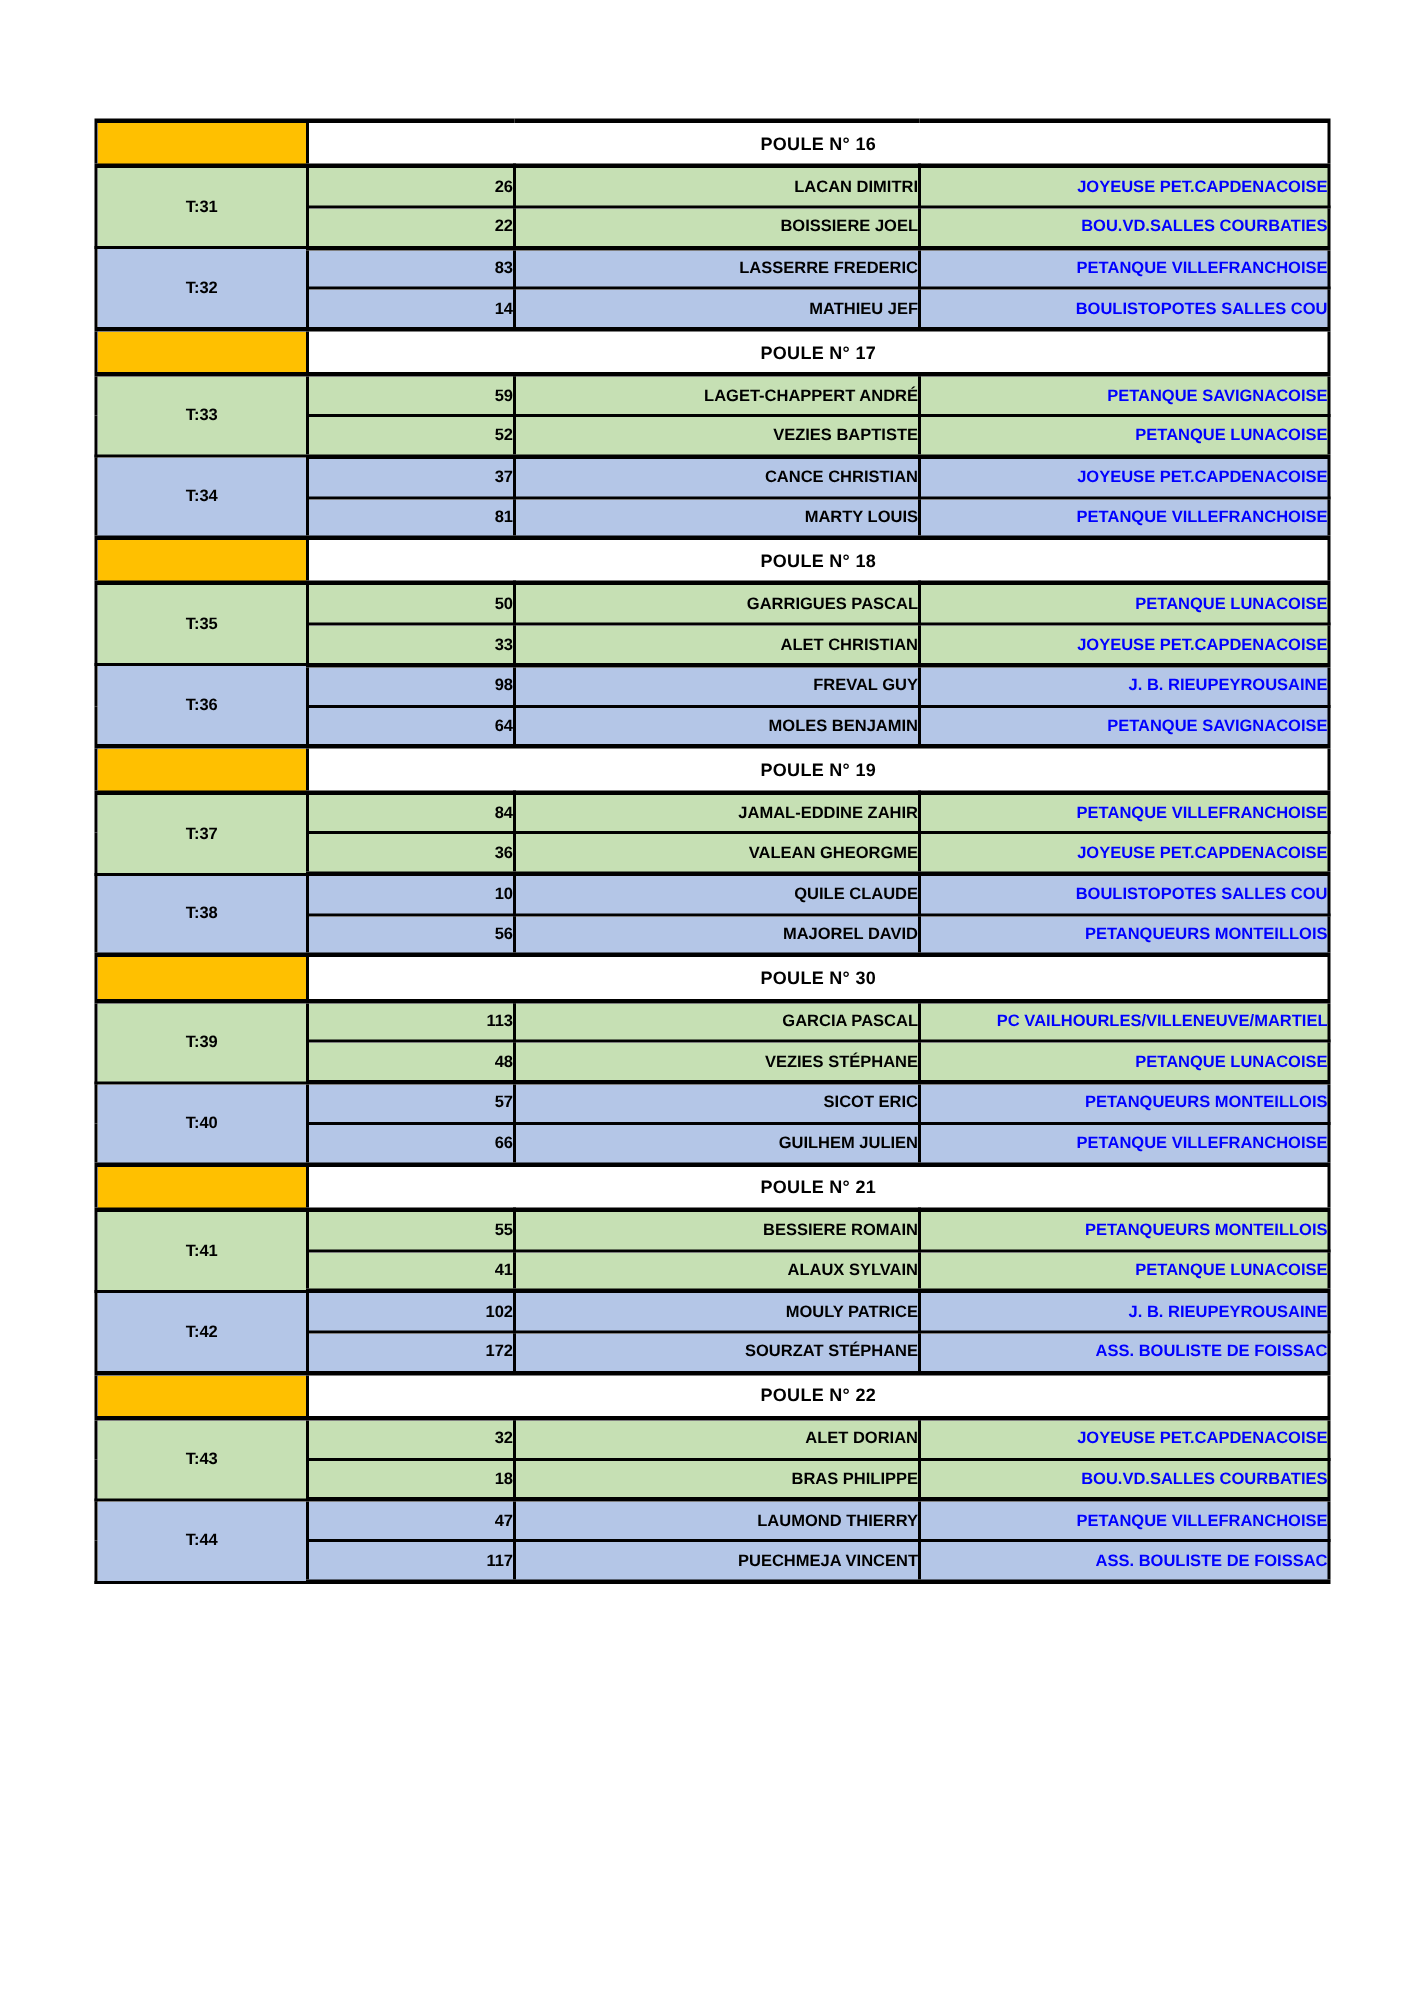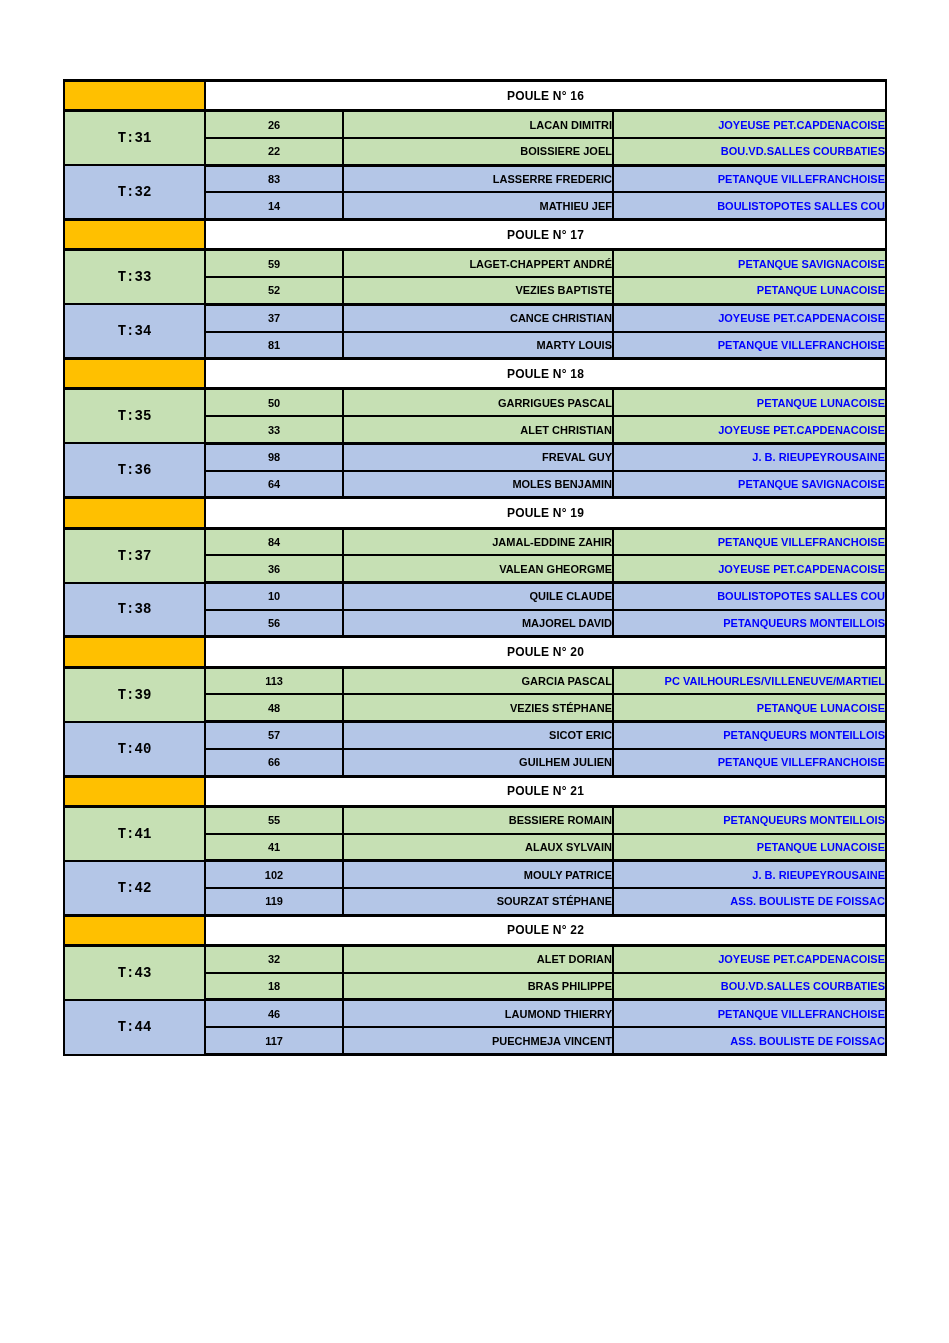--- a/index.html
+++ b/index.html
@@ -48,27 +48,26 @@
     text-align: center;
     font-size: 12px;
     letter-spacing: 0.2px;
   }
   
   tr.data-row { height: 27px; }
   tr.group-end td { border-bottom-width: 3px; }
   td.t-cell {
     text-align: center;
     vertical-align: middle;
-    font-size: 14px;
+    font-size: 11px;
     border-right-width: 3px;
     border-bottom-width: 3px;
-    font-family: Liberation Mono, monospace;
   }
   td.num {
-    text-align: center;
+    text-align: right;
     font-size: 11px;
   }
   td.name {
     text-align: right;
     font-size: 11px;
     padding-left: 4px;
   }
   td.club {
     text-align: right;
     font-size: 11px;
@@ -193,21 +192,21 @@
     <td class="club">BOULISTOPOTES SALLES COU</td>
   </tr>
   <tr class="data-row group-end row-blue">
     <td class="num">56</td>
     <td class="name">MAJOREL DAVID</td>
     <td class="club">PETANQUEURS MONTEILLOIS</td>
   </tr>
 
   <tr class="header-row">
     <td class="cell-yellow"></td>
-    <td class="poule-header" colspan="3">POULE N° 20</td>
+    <td class="poule-header" colspan="3">POULE N° 30</td>
   </tr>
   <tr class="data-row row-green">
     <td class="t-cell" rowspan="2">T:39</td>
     <td class="num">113</td>
     <td class="name">GARCIA PASCAL</td>
     <td class="club">PC VAILHOURLES/VILLENEUVE/MARTIEL</td>
   </tr>
   <tr class="data-row group-end row-green">
     <td class="num">48</td>
     <td class="name">VEZIES STÉPHANE</td>
@@ -240,21 +239,21 @@
     <td class="name">ALAUX SYLVAIN</td>
     <td class="club">PETANQUE LUNACOISE</td>
   </tr>
   <tr class="data-row row-blue">
     <td class="t-cell" rowspan="2">T:42</td>
     <td class="num">102</td>
     <td class="name">MOULY PATRICE</td>
     <td class="club">J. B. RIEUPEYROUSAINE</td>
   </tr>
   <tr class="data-row group-end row-blue">
-    <td class="num">119</td>
+    <td class="num">172</td>
     <td class="name">SOURZAT STÉPHANE</td>
     <td class="club">ASS. BOULISTE DE FOISSAC</td>
   </tr>
 
   <tr class="header-row">
     <td class="cell-yellow"></td>
     <td class="poule-header" colspan="3">POULE N° 22</td>
   </tr>
   <tr class="data-row row-green">
     <td class="t-cell" rowspan="2">T:43</td>
@@ -262,21 +261,21 @@
     <td class="name">ALET DORIAN</td>
     <td class="club">JOYEUSE PET.CAPDENACOISE</td>
   </tr>
   <tr class="data-row group-end row-green">
     <td class="num">18</td>
     <td class="name">BRAS PHILIPPE</td>
     <td class="club">BOU.VD.SALLES COURBATIES</td>
   </tr>
   <tr class="data-row row-blue">
     <td class="t-cell" rowspan="2">T:44</td>
-    <td class="num">46</td>
+    <td class="num">47</td>
     <td class="name">LAUMOND THIERRY</td>
     <td class="club">PETANQUE VILLEFRANCHOISE</td>
   </tr>
   <tr class="data-row group-end row-blue">
     <td class="num">117</td>
     <td class="name">PUECHMEJA VINCENT</td>
     <td class="club">ASS. BOULISTE DE FOISSAC</td>
   </tr>
 </tbody>
   </table>

